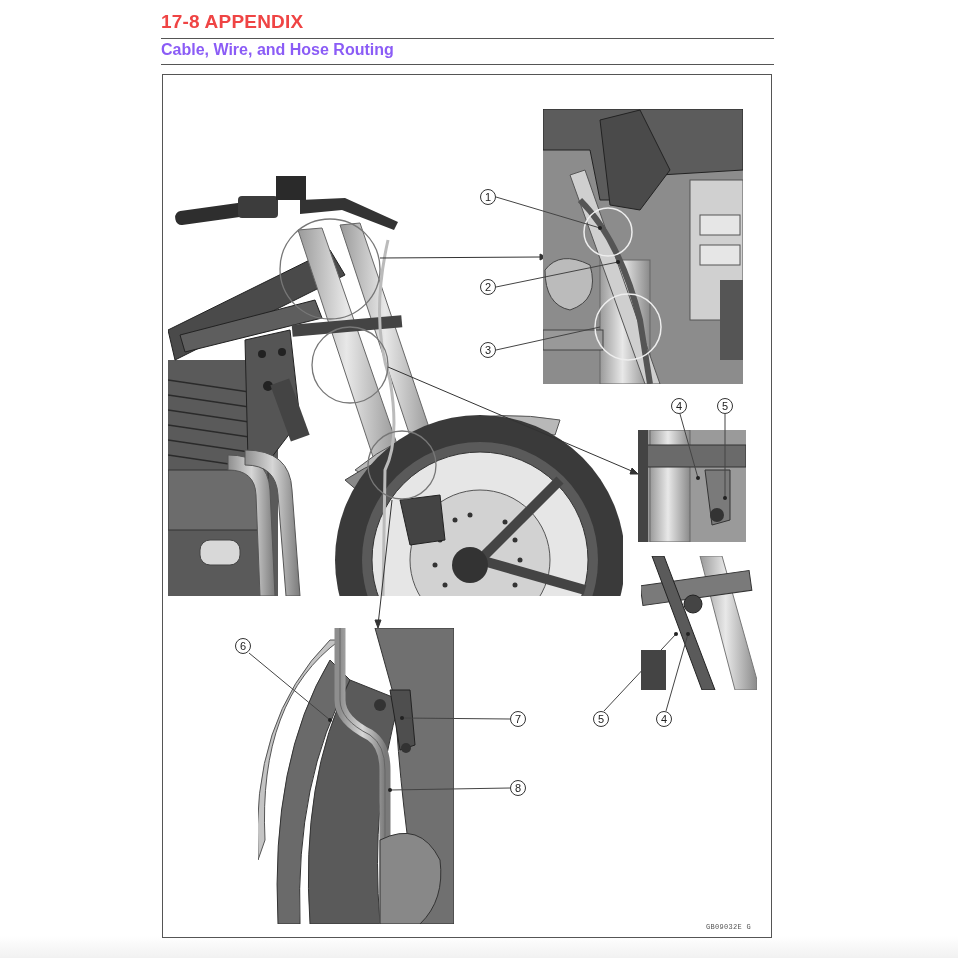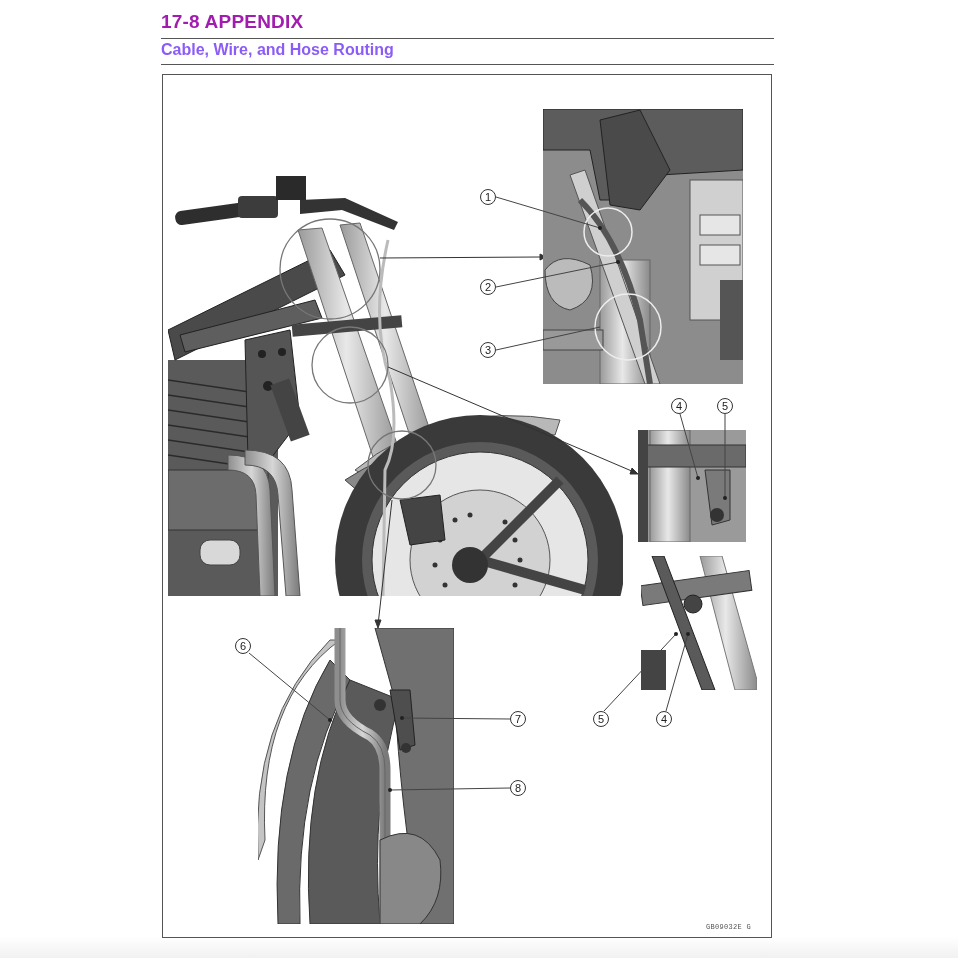--- a/index.html
+++ b/index.html
@@ -1,19 +1,19 @@
 <!DOCTYPE html>
 <html><head>
 <meta charset="utf-8">
 <style>
   html, body { margin:0; padding:0; background:#ffffff; }
   body { width:958px; height:958px; position:relative; overflow:hidden; font-family:"Liberation Sans", sans-serif; }
   .page-bottom-shade { position:absolute; left:0; top:936px; width:958px; height:22px;
     background:linear-gradient(#ffffff, #f1f1f1); }
-  .header-title { position:absolute; left:161px; top:11px; font-size:19px; font-weight:bold; color:#a21caf; letter-spacing:0.2px; }
+  .header-title { position:absolute; left:161px; top:11px; font-size:19px; font-weight:bold; color:#ef4444; letter-spacing:0.2px; }
   .rule { position:absolute; left:161px; width:613px; height:1px; background:#555; }
   .rule.r1 { top:38px; }
   .rule.r2 { top:64px; }
   .section-title { position:absolute; left:161px; top:41px; font-size:16px; font-weight:bold; color:#8b5cf6; }
   .figure-frame { position:absolute; left:162px; top:74px; width:610px; height:864px;
     border:1.5px solid #555; box-sizing:border-box; background:#fff; }
   .fig-svg { position:absolute; left:0; top:0; }
   .fig-code { position:absolute; left:706px; top:923px; font-family:"Liberation Mono", monospace; font-size:7px; color:#555; letter-spacing:0.3px;text-align:center; }
   .callout { position:absolute; width:16px; height:16px; border:1.2px solid #333; border-radius:50%;
     box-sizing:border-box; background:#fff; font-size:11px; line-height:14px; text-align:center; color:#222; }

